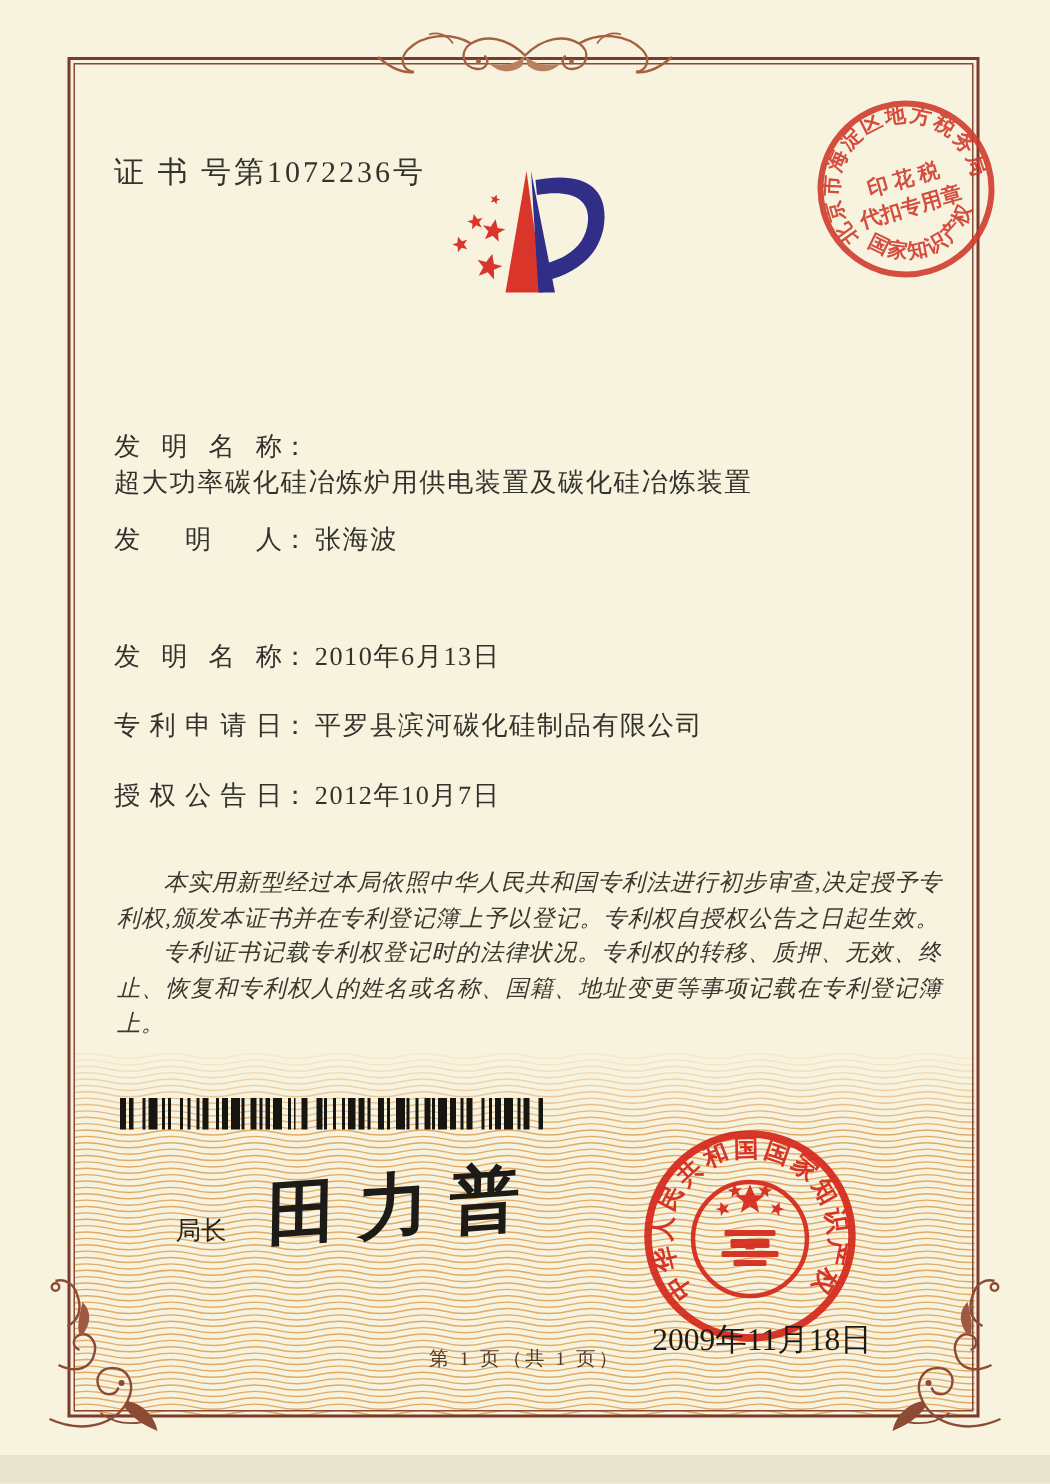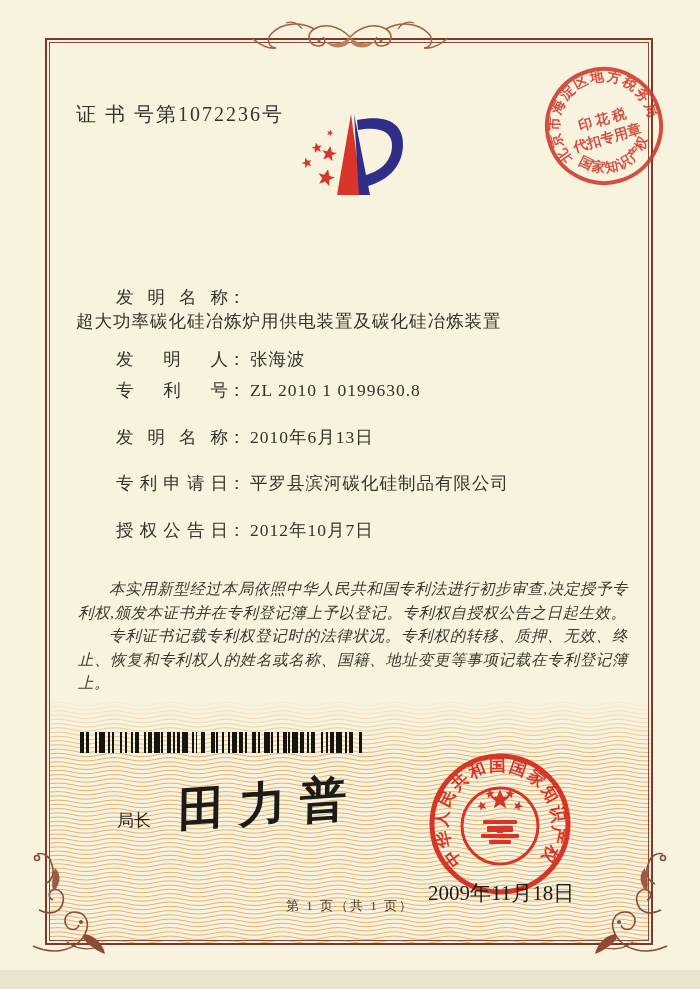--- a/index.html
+++ b/index.html
@@ -13,40 +13,40 @@
   .waves{position:absolute;left:50px;top:700px;width:600px;height:245px;overflow:hidden;}
   
   .cert-no{position:absolute;left:76px;top:101px;font-size:20px;letter-spacing:2px;color:#35332e;}
   .logo{position:absolute;left:290px;top:110px;}
   .title{position:absolute;left:0;top:206px;width:700px;text-align:center;
          font-size:40px;font-weight:bold;letter-spacing:17px;padding-left:17px;
          box-sizing:border-box;color:#2b2923;}
   
   .field{position:absolute;left:76px;width:556px;font-size:17.5px;line-height:1.35;color:#34322c;}
   .flabel{display:inline-block;width:112px;text-align:justify;text-align-last:justify;
-          vertical-align:top;margin-left:40px;}
+          vertical-align:top;}
   .fcolon{vertical-align:top;}
   .fvalue{display:inline-block;vertical-align:top;letter-spacing:1px;max-width:430px;}
   
   .body-text{position:absolute;left:78px;top:577px;width:550px;font-size:15.5px;
              line-height:23.5px;color:#3b3830;font-style:italic;letter-spacing:0.5px;
              text-align:justify;}
   .body-text p{margin:0;text-indent:2em;}
   
   .barcode{position:absolute;left:80px;top:732px;height:21px;display:flex;align-items:stretch;}
   .barcode .b{background:#16150f;}
   
   .sig-title{position:absolute;left:117px;top:809px;font-size:17px;color:#26241f;
              font-family:"Liberation Sans","DejaVu Sans",sans-serif;}
   .sig-name{position:absolute;left:178px;top:779px;font-size:47px;font-weight:600;
             color:#1c1b17;letter-spacing:14px;transform:rotate(-4deg) skewX(-5deg);
             transform-origin:left center;}
   
   .seal{position:absolute;left:425px;top:748px;opacity:0.93;}
-  .seal-date{position:absolute;left:428px;top:879px;width:160px;text-align:left;
+  .seal-date{position:absolute;left:428px;top:879px;width:160px;text-align:center;
              font-size:21px;color:#1e1a16;}
   .tax-stamp{position:absolute;left:538px;top:60px;transform:rotate(-16deg);opacity:0.88;}
   
   .footer{position:absolute;left:0;top:897px;width:700px;text-align:center;font-size:13px;
           letter-spacing:2px;color:#4c3a2c;}
   .orn{position:absolute;}
   svg text{font-family:"Liberation Serif","DejaVu Serif",serif;}
 </style>
 </head>
 <body>
@@ -167,24 +167,20 @@
 
 
   <div class="field" style="top:286px;">
     <span class="flabel">发明名称</span><span class="fcolon">：</span>
     <span class="fvalue">超大功率碳化硅冶炼炉用供电装置及碳化硅冶炼装置</span>
   </div>
   <div class="field" style="top:348px;">
     <span class="flabel">发明人</span><span class="fcolon">：</span>
     <span class="fvalue">张海波</span>
   </div>
-  <div class="field" style="top:379px;">
-    <span class="flabel">专利号</span><span class="fcolon">：</span>
-    <span class="fvalue">ZL 2010 1 0199630.8</span>
-  </div>
   <div class="field" style="top:426px;">
     <span class="flabel">发明名称</span><span class="fcolon">：</span>
     <span class="fvalue">2010年6月13日</span>
   </div>
   <div class="field" style="top:472px;">
     <span class="flabel">专利申请日</span><span class="fcolon">：</span>
     <span class="fvalue">平罗县滨河碳化硅制品有限公司</span>
   </div>
   <div class="field" style="top:519px;">
     <span class="flabel">授权公告日</span><span class="fcolon">：</span>

